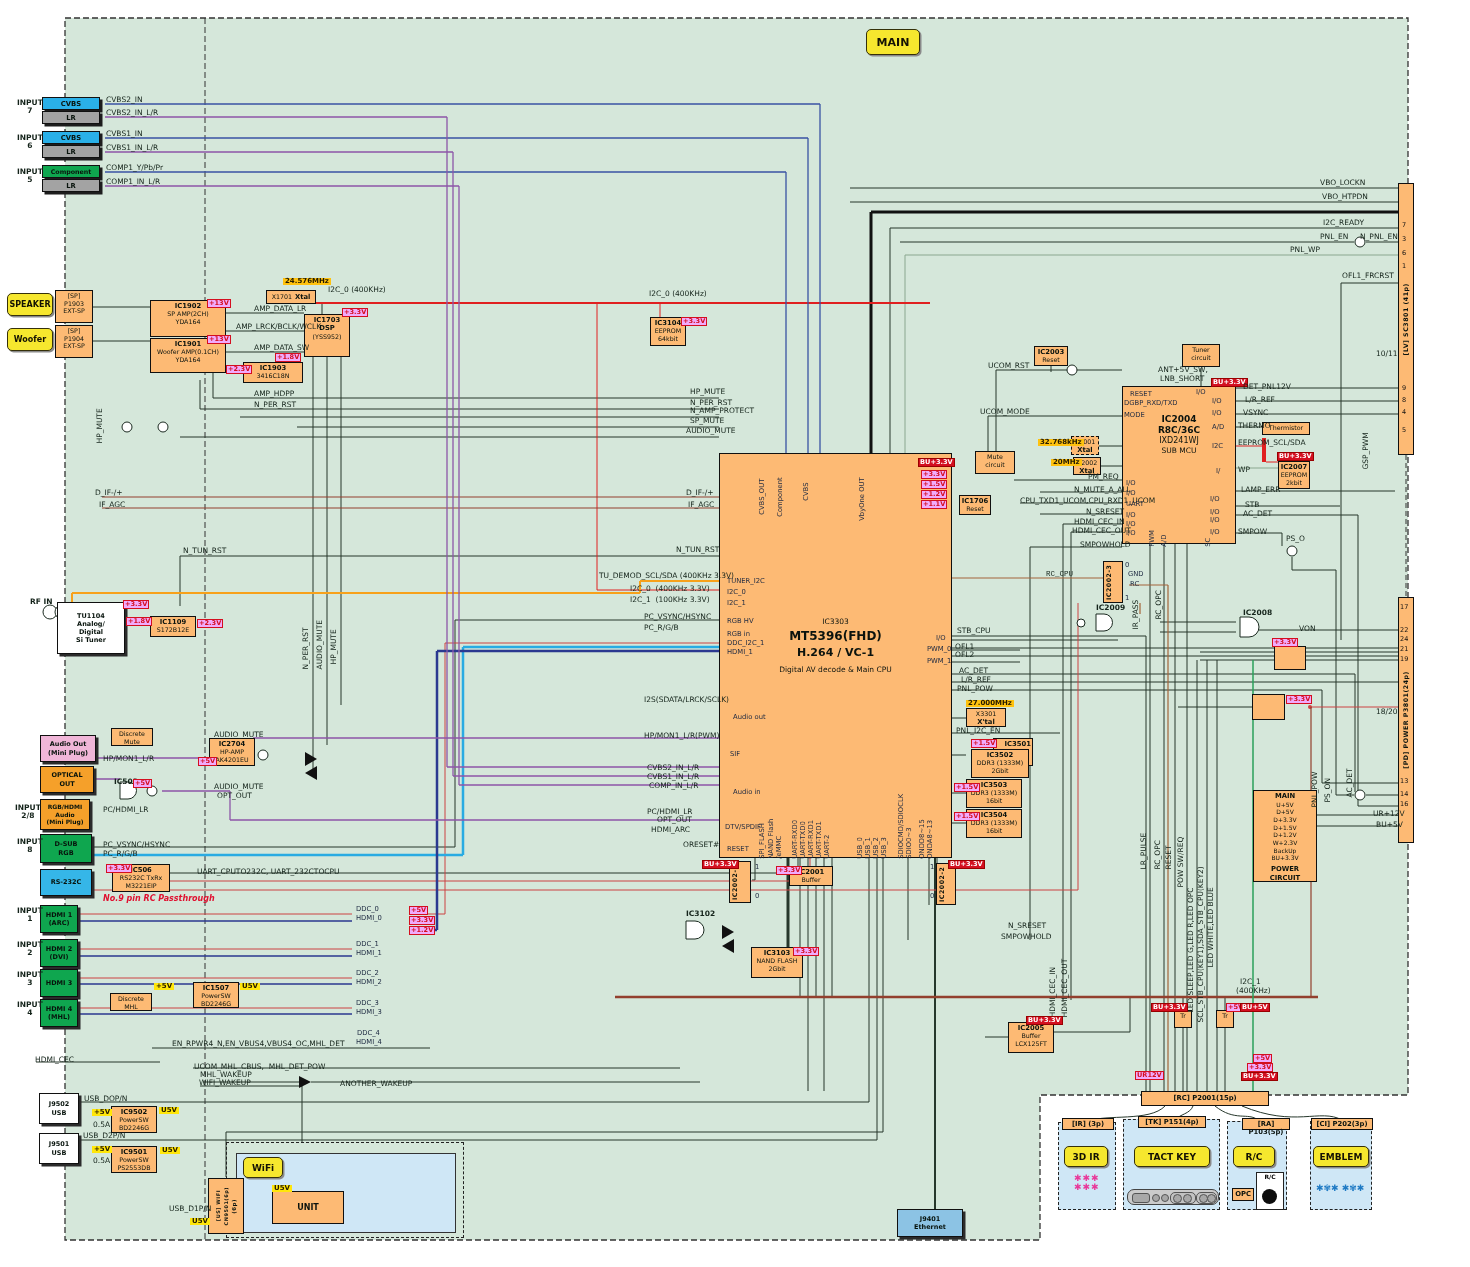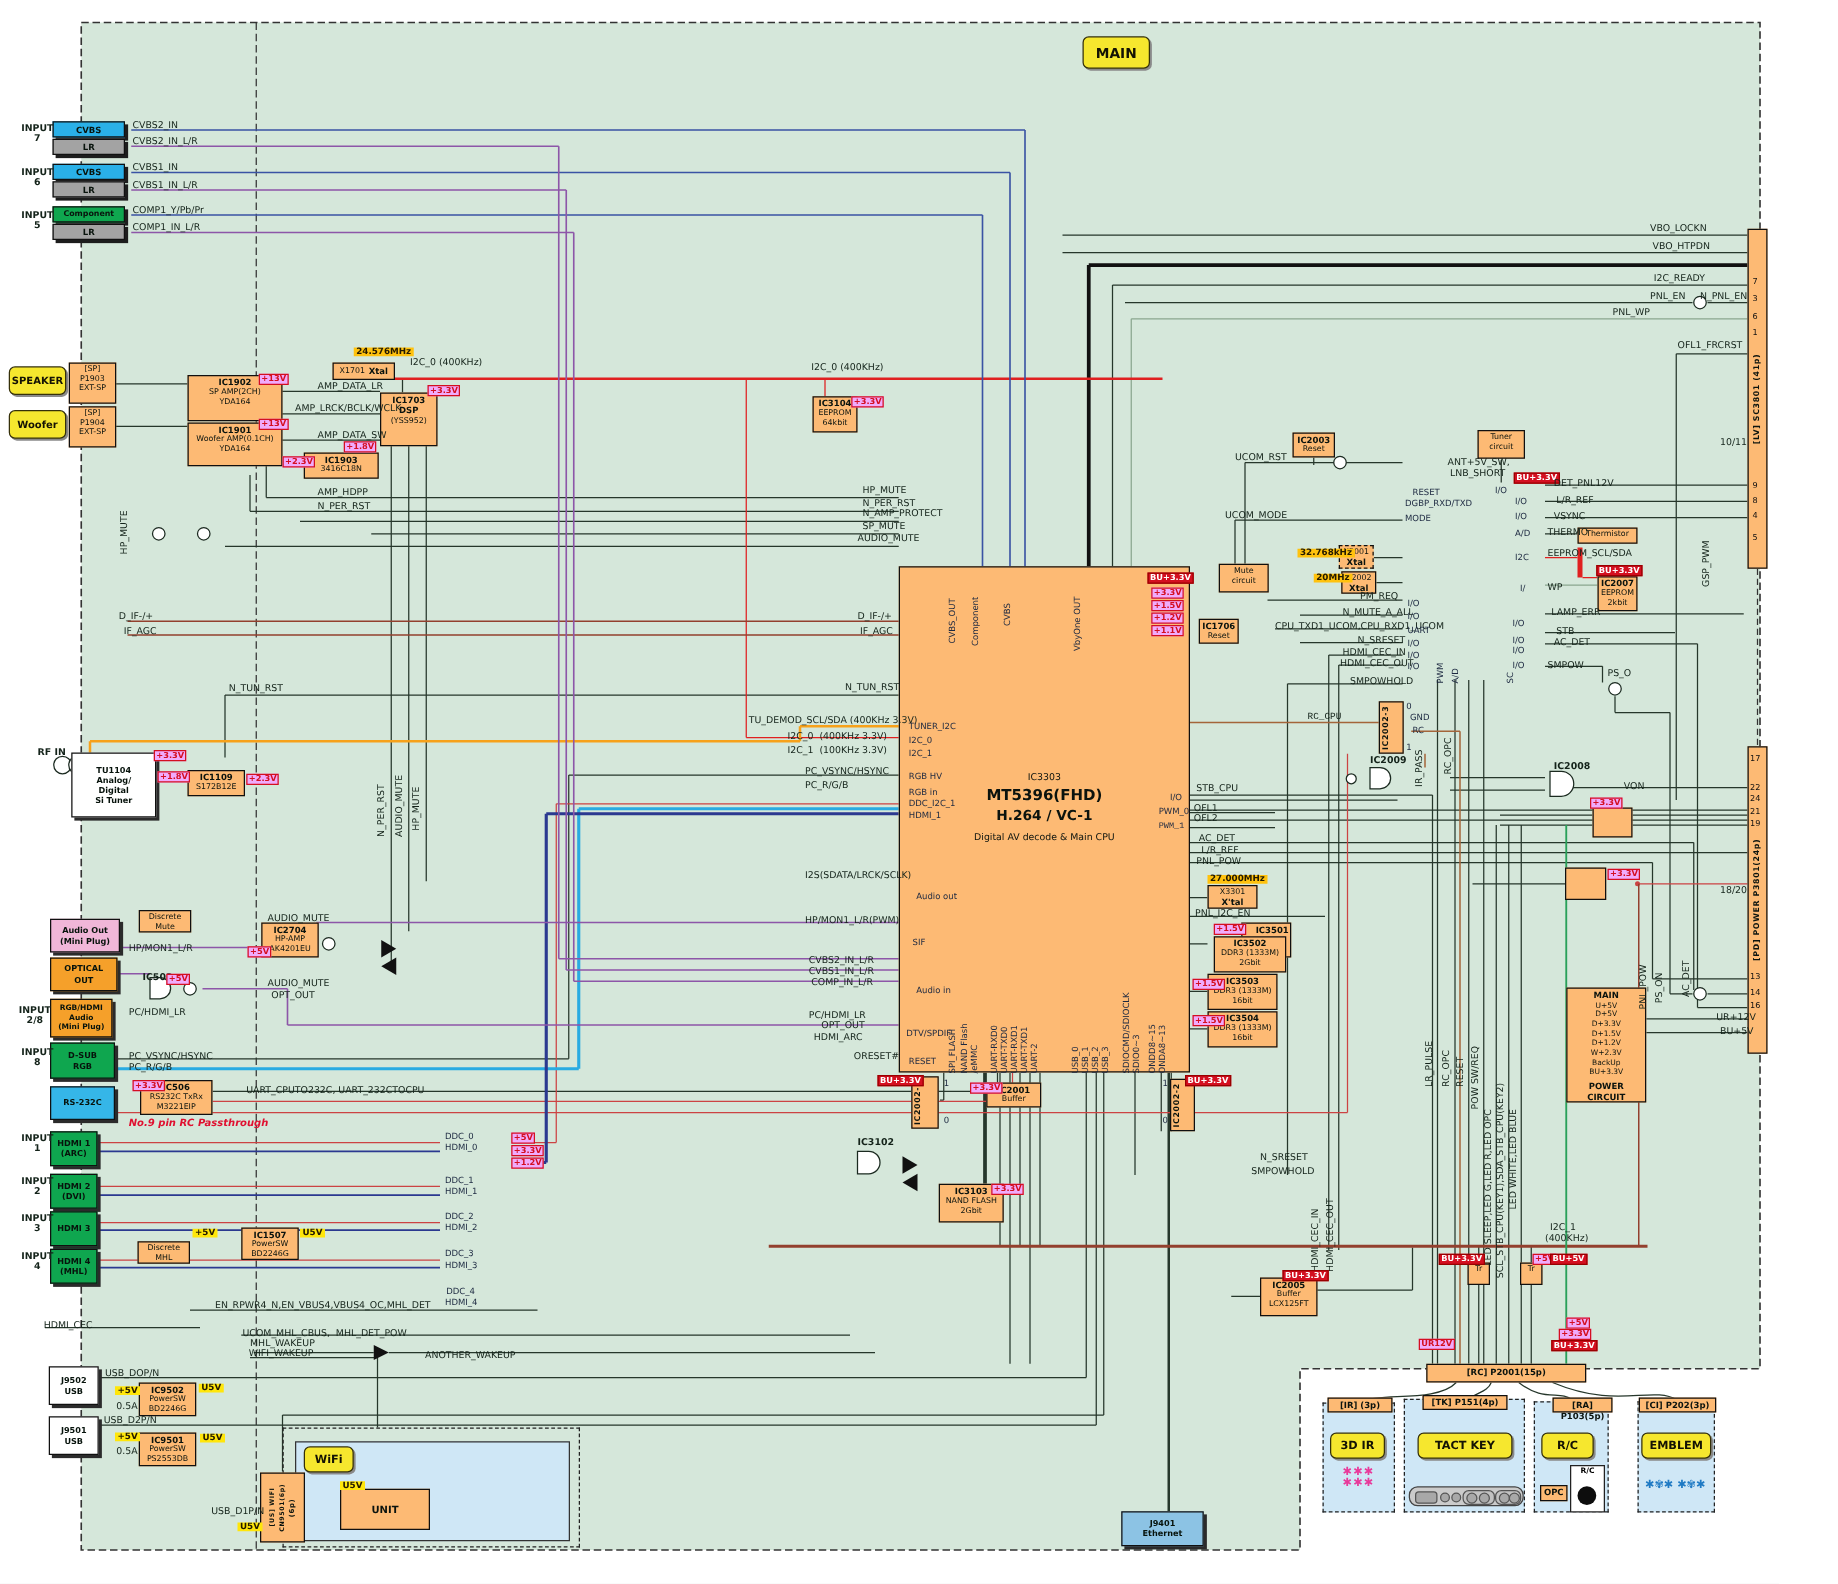--- a/index.html
+++ b/index.html
@@ -220,20 +220,28 @@
     </div>
 <div class="bx" style="left:959px;top:495px;width:32px;height:20px">
       <div class="t1">IC1706</div>
       <div>Reset</div>
     </div>
 <div class="bx" style="left:1034px;top:346px;width:34px;height:20px">
       <div class="t1">IC2003</div>
       <div>Reset</div>
     </div>
 
+<div class="bx" style="left:1122px;top:386px;width:114px;height:158px">
+  <div style="margin-top:26px">
+    <div class="t1" style="font-size:9px">IC2004</div>
+    <div class="t1" style="font-size:9px">R8C/36C</div>
+    <div style="font-size:8px">IXD241WJ</div>
+    <div style="font-size:7.5px">SUB MCU</div>
+  </div>
+</div>
 <div class="bx dash" style="left:1071px;top:436px;width:28px;height:19px">
       <div>X2001</div>
       <div class="t1">Xtal</div>
     </div>
 <div class="bx" style="left:1073px;top:457px;width:28px;height:18px">
       <div>X2002</div>
       <div class="t1">Xtal</div>
     </div>
 <div class="bx" style="left:1182px;top:344px;width:38px;height:23px">
       <div>Tuner</div>
@@ -565,21 +573,21 @@
       <span class="wl p rot" style="left: 864px; top: 852px;">USB_0</span>
       <span class="wl p rot" style="left: 872px; top: 852px;">USB_1</span>
       <span class="wl p rot" style="left: 880px; top: 852px;">USB_2</span>
       <span class="wl p rot" style="left: 888px; top: 852px;">USB_3</span>
       <span class="wl p rot" style="left: 905px; top: 852px;">SDIOCMD/SDIOCLK</span>
       <span class="wl p rot" style="left: 913px; top: 852px;">SDIO0~3</span>
       <span class="wl p rot" style="left: 926px; top: 852px;">ONDD8~15</span>
       <span class="wl p rot" style="left: 934px; top: 852px;">ONDA8~13</span>
       <span class="wl p" style="left: 936px; top: 635px;">I/O</span>
       <span class="wl p" style="left: 927px; top: 646px;">PWM_0</span>
-      <span class="wl p" style="left: 927px; top: 658px; font-family: Liberation Mono, monospace;">PWM_1</span>
+      <span class="wl p" style="left: 927px; top: 658px;">PWM_1</span>
       <span class="wl " style="left: 957px; top: 627px;">STB_CPU</span>
       <span class="wl " style="left: 955px; top: 643px;">OFL1</span>
       <span class="wl " style="left: 955px; top: 651px;">OFL2</span>
       <span class="wl " style="left: 959px; top: 667px;">AC_DET</span>
       <span class="wl " style="left: 961px; top: 676px;">L/R_REF</span>
       <span class="wl " style="left: 957px; top: 685px;">PNL_POW</span>
       <span class="wl " style="left: 988px; top: 362px;">UCOM_RST</span>
       <span class="wl " style="left: 980px; top: 408px;">UCOM_MODE</span>
       <span class="wl " style="left: 1158px; top: 366px;">ANT+5V_SW,</span>
       <span class="wl " style="left: 1160px; top: 375px;">LNB_SHORT</span>

